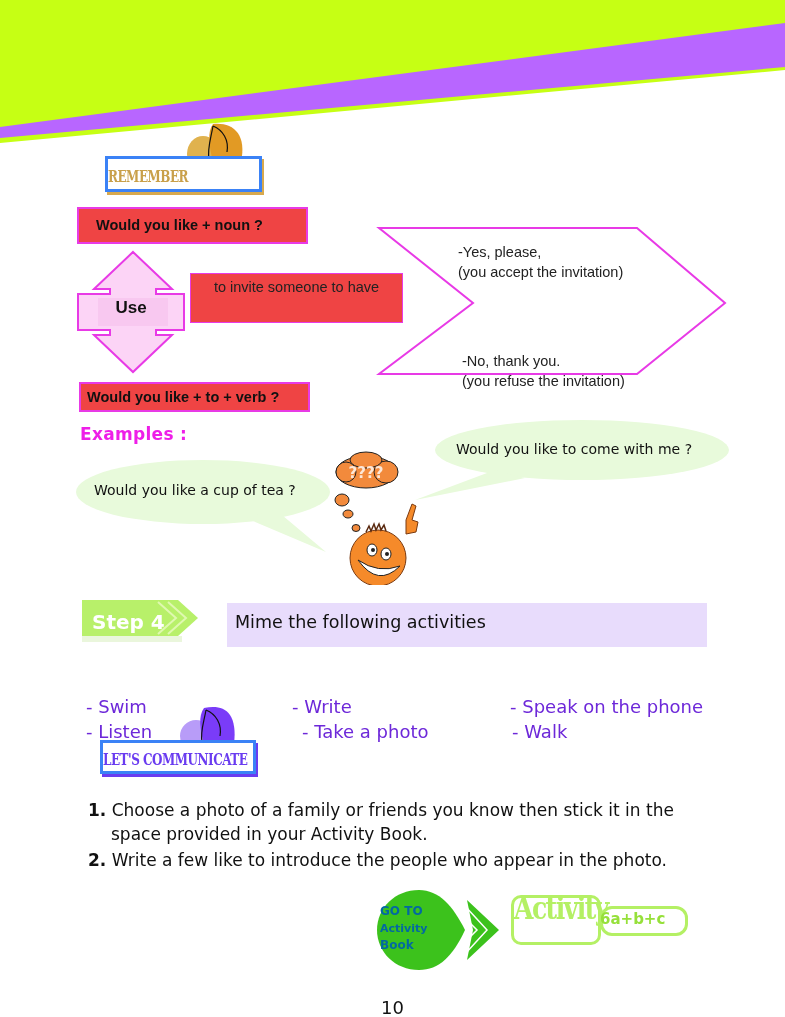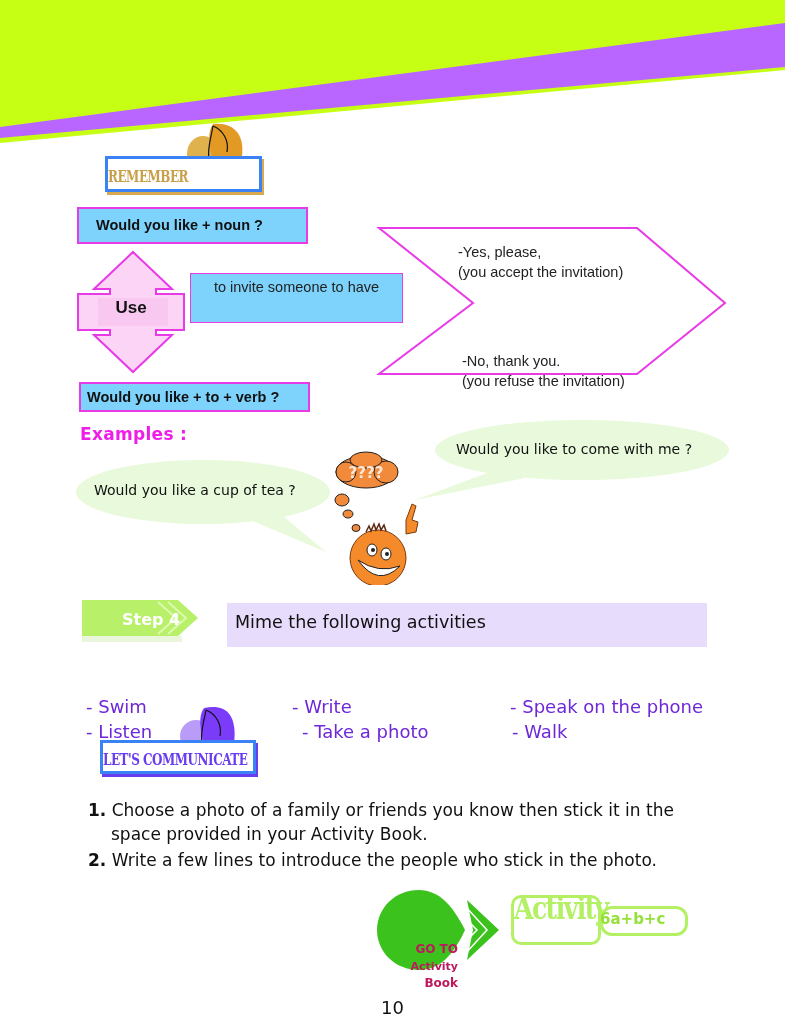--- a/index.html
+++ b/index.html
@@ -19,21 +19,21 @@
     font-size: 12px; letter-spacing: -0.5px; text-align: left;
     box-sizing: border-box; transform: scaleY(1.35); margin-left: 20px;
   }
   .tag-remember { left: 85px; top: 156px; width: 157px; height: 36px; line-height: 34px; color: #c9a04a;
     box-shadow: 2px 3px 0 #d8a94e; transform: none; }
   .tag-remember span, .tag-comm span { display: inline-block; transform: scaleY(1.4); }
   .tag-comm { left: 80px; top: 740px; width: 156px; height: 34px; line-height: 32px; color: #6a3cf0;
     box-shadow: 2px 3px 0 #6a3cf0; transform: none; }
 
   .pinkbox {
-    position: absolute; border: 2px solid #e83ae6; background: #7dd3fc;
+    position: absolute; border: 2px solid #e83ae6; background: #ef4444;
     box-sizing: border-box; font-family: "Liberation Sans", sans-serif;
   }
   .formula { font-weight: bold; font-size: 14.5px; color: #111; }
   .f1 { left: 77px; top: 207px; width: 231px; height: 37px; line-height: 33px; padding-left: 17px; }
   .f2 { left: 79px; top: 382px; width: 231px; height: 30px; line-height: 26px; padding-left: 6px; }
   .def { left: 190px; top: 273px; width: 213px; height: 50px; font-size: 14.5px; line-height: 20px;
     padding: 3px 12px; text-align: center; color: #222; border-width: 1.5px; }
 
   .answers { font-family: "Liberation Sans", sans-serif; font-size: 14.5px; color: #222; line-height: 20px; }
 
@@ -135,21 +135,21 @@
   <path d="M30 110 Q50 138 72 116 Q50 124 30 110 Z" fill="#fff" stroke="#222"></path>
   <path d="M78 70 l6 -16 l4 2 l-4 14 l6 2 l-2 10 l-10 2 Z" fill="#f58a2a" stroke="#7a3a10"></path>
 </svg>
 
 <svg class="abs" style="left:78px;top:598px" width="125" height="45" viewBox="0 0 125 45">
   <polygon points="4,2 100,2 120,20 100,38 4,38" fill="#b8f06a"></polygon>
   <polyline points="80,4 98,20 80,36" stroke="#dff8b0" stroke-width="2" fill="none"></polyline>
   <polyline points="90,4 108,20 90,36" stroke="#dff8b0" stroke-width="2" fill="none"></polyline>
   <rect x="4" y="38" width="100" height="6" fill="#eaf6dc"></rect>
 </svg>
-<div class="abs comic" style="left:92px;top:610px;color:#fff;font-weight:bold;font-size:16px;margin-left:30px;">Step 4</div>
+<div class="abs comic" style="left:92px;top:610px;color:#fff;font-weight:bold;font-size:20px;">Step 4</div>
 
 <div class="abs step-title-bar"></div>
 <div class="abs step-title comic">Mime the following activities</div>
 
 <div class="abs activity comic" style="left:86px;top:664px;">- Swim</div>
 <div class="abs activity comic" style="left:292px;top:664px;">- Write</div>
 <div class="abs activity comic" style="left:510px;top:664px;">- Speak on the phone</div>
 <div class="abs activity comic" style="left:86px;top:689px;">- Listen</div>
 <div class="abs activity comic" style="left:302px;top:689px;">- Take a photo</div>
 <div class="abs activity comic" style="left:512px;top:689px;">- Walk</div>
@@ -163,30 +163,30 @@
   <span>LET'S COMMUNICATE</span>
 </div>
 
 <div class="abs list-item comic" style="left:88px;top:800px;">
   <span class="list-num">1.</span>
   <span>Choose a photo of a family or friends you know then stick it in the</span>
 </div>
 <div class="abs list-item comic" style="left:111px;top:824px;">space provided in your Activity Book.</div>
 <div class="abs list-item comic" style="left:88px;top:850px;">
   <span class="list-num">2.</span>
-  <span>Write a few lines to introduce the people who stick in the photo.</span>
+  <span>Write a few like to introduce the people who appear in the photo.</span>
 </div>
 
 <svg class="abs" style="left:375px;top:888px" width="125" height="84" viewBox="0 0 125 84">
   <path d="M44 2 C20 2 2 20 2 42 C2 64 20 82 44 82 C64 82 78 68 90 42 C78 18 64 2 44 2 Z" fill="#3cc21c"></path>
   <polygon points="92,12 124,42 92,72 98,42" fill="#3cc21c"></polygon>
   <polyline points="90,18 112,42 90,66" stroke="#ffffff" stroke-width="1.5" fill="none"></polyline>
   <polyline points="84,24 102,42 84,60" stroke="#ffffff" stroke-width="1.5" fill="none"></polyline>
 </svg>
-<div class="abs" style="left:380px;top:941px;width:78px;text-align:right;font-family:'DejaVu Sans',sans-serif;font-weight:bold;color:#be185d;font-size:12px;line-height:17px;">
+<div class="abs" style="left:380px;top:903px;width:78px;text-align:left;font-family:'DejaVu Sans',sans-serif;font-weight:bold;color:#0369a1;font-size:12px;line-height:17px;">
   <div>GO TO</div>
   <div style="font-size:11px;">Activity</div>
   <div>Book</div>
 </div>
 
 <div class="abs" style="left:511px;top:895px;width:90px;height:50px;border:3px solid #b4f064;border-radius:10px;box-sizing:border-box;background:#fff;"></div>
 <div class="abs" style="left:514px;top:894px;width:86px;text-align:center;font-family:'DejaVu Serif',serif;font-weight:bold;font-size:25px;color:#b4f064;transform:scaleY(1.25);letter-spacing:-1.5px;">Activity</div>
 <div class="abs" style="left:600px;top:906px;width:88px;height:30px;border:3px solid #b4f064;border-radius:12px;box-sizing:border-box;background:#fff;"></div>
 <div class="abs" style="left:600px;top:910px;width:88px;text-align:left;font-family:'DejaVu Sans',sans-serif;font-weight:bold;font-size:15px;color:#96e03a;">6a+b+c</div>
 

